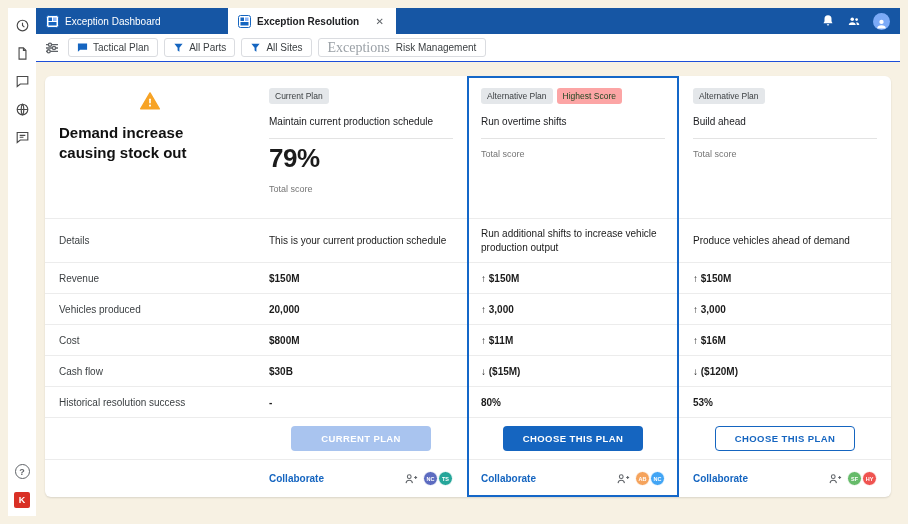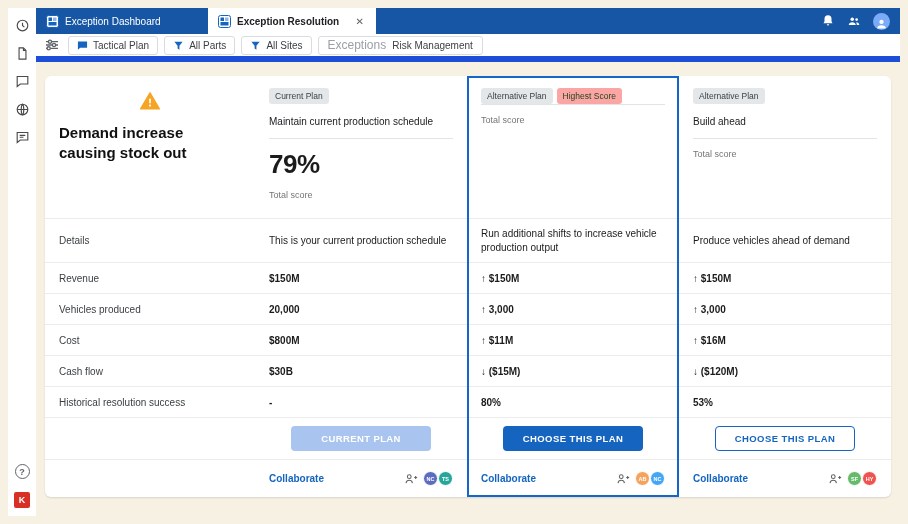--- a/index.html
+++ b/index.html
@@ -18,41 +18,41 @@
   .help-circle { width:15px; height:15px; border:1.3px solid #5f6368; border-radius:50%; color:#5f6368;
     font-size:9px; font-weight:bold; display:flex; align-items:center; justify-content:center; cursor:pointer; }
   .k-badge { width:16px; height:16px; background:#d93025; color:#fff; border-radius:2px;
     font-size:9px; font-weight:bold; display:flex; align-items:center; justify-content:center; cursor:pointer; }
 
   .main { flex:1; display:flex; flex-direction:column; min-width:0; }
 
   
   .topbar { height:26px; background:#1656a4; display:flex; align-items:stretch; }
   .tab { display:flex; align-items:center; gap:6px; padding:0 10px; cursor:pointer; }
-  .tab-inactive { width:172px; color:#fff; }
+  .tab-inactive { width:192px; color:#fff; }
   .tab-active { width:168px; background:#fff; color:#202124; font-weight:bold; }
   .tab-label { font-size:10px; white-space:nowrap; overflow:hidden; text-overflow:ellipsis; }
   .tab-icon { width:13px; height:13px; flex:0 0 13px; display:flex; }
   .tab-icon svg { width:100%; height:100%; }
   .tab-close { margin-left:auto; color:#5f6368; font-size:10px; font-weight:normal; cursor:pointer; padding:0 2px; }
   .topbar-right { margin-left:auto; display:flex; align-items:center; gap:12px; padding-right:10px; }
   .topbar-ic { width:14px; height:14px; display:flex; cursor:pointer; }
   .topbar-ic svg { width:100%; height:100%; }
   .avatar { width:17px; height:17px; border-radius:50%; background:#7baaf7; overflow:hidden; display:flex; align-items:flex-end; justify-content:center; cursor:pointer; }
   .avatar svg { width:13px; height:13px; }
 
   
-  .filterbar { height:28px; background:#fff; border-bottom:6px solid #1d4ed8; display:flex; align-items:center; gap:6px; padding:0 8px; }
+  .filterbar { height:28px; background:#fff; border-bottom:1px solid #1d4ed8; display:flex; align-items:center; gap:6px; padding:0 8px; }
   .tune-icon { width:16px; height:16px; margin-right:2px; cursor:pointer; display:flex; }
   .tune-icon svg { width:100%; height:100%; }
   .chip { display:flex; align-items:center; gap:5px; border:1px solid #dadce0; border-radius:3px; height:19px; padding:0 8px;
     font-size:10px; color:#3c4043; background:#fff; cursor:pointer; white-space:nowrap; }
   .chip svg { width:11px; height:11px; }
   .crumbbox { display:flex; align-items:center; gap:6px; border:1px solid #dadce0; border-radius:3px; height:19px; padding:0 9px; }
-  .crumb-section { font-size:12px; color:#9aa0a6; }
+  .crumb-section { font-size:14px; color:#9aa0a6;font-family:Liberation Serif, serif; }
   .crumb-page { font-size:10px; color:#3c4043; }
 
   
   .content { flex:1; background:#f7f1e3; padding:14px 9px 18px; }
   .card { position:relative; background:#fff; border-radius:6px; box-shadow:0 1px 2px rgba(0,0,0,.12);
     display:grid; grid-template-columns:210px 1fr 1fr 1fr;
     grid-template-rows:142px 44px repeat(5,31px) 42px 38px; overflow:hidden; }
   .hl-overlay { position:absolute; top:0; bottom:0; left:calc(210px + (100% - 210px)/3); width:calc((100% - 210px)/3);
     border:2px solid #1467c8; pointer-events:none; z-index:3; }
 
@@ -68,21 +68,21 @@
   .warning-ic { width:22px; height:22px; display:flex; }
   .warning-ic svg { width:100%; height:100%; }
   .ex-title { font-size:15px; font-weight:bold; color:#111; margin-top:11px; line-height:1.3; }
   .hdr-plan { flex-direction:column; align-items:stretch; justify-content:flex-start; padding:12px 14px 0; }
   .badges { display:flex; gap:4px; }
   .badge { background:#e4e7ea; color:#3c4043; font-size:8.5px; padding:3px 6px; border-radius:3px; white-space:nowrap; }
   .badge-green { background:#fca5a5; color:#1e4620; }
   .badge:empty { display:none; }
   .plan-name { font-size:10px; color:#202124; margin-top:12px; height:22px; }
   .hdr-divider { border-top:1px solid #e3e3e3; }
-  .score { font-size:26px; font-weight:600; color:#1b1b1b; margin-top:10px; letter-spacing:-0.5px; }
+  .score { font-size:26px; font-weight:600; color:#1b1b1b; margin-top:4px; letter-spacing:-0.5px; }
   .score-label { font-size:9px; color:#757575; margin-top:10px; }
 
   
   .btn-cell { justify-content:center; }
   .btn { height:25px; min-width:140px; border-radius:4px; font-size:9.5px; font-weight:bold; letter-spacing:.4px;
     display:flex; align-items:center; justify-content:center; border:none; cursor:pointer;
     font-family:"Liberation Sans","DejaVu Sans",sans-serif; padding:0 12px; }
   .btn-muted   { background:#a9c4ef; color:#fff; }
   .btn-primary { background:#1565c0; color:#fff; }
   .btn-outline { background:#fff; color:#1565c0; border:1px solid #1565c0; }
@@ -245,20 +245,21 @@
             <div class="hdr-divider"></div>
             <div class="score">79%</div>
             <div class="score-label">Total score</div>
           </div>
 
           <div class="cell hdr-plan">
             <div class="badges">
               <span class="badge">Alternative Plan</span>
               <span class="badge badge-green">Highest Score</span>
             </div>
+            <div class="plan-name">Run overtime shifts</div>
             <div class="hdr-divider"></div>
             <div class="score-label">Total score</div>
           </div>
 
           <div class="cell hdr-plan">
             <div class="badges">
               <span class="badge">Alternative Plan</span>
 
             </div>
             <div class="plan-name">Build ahead</div>

